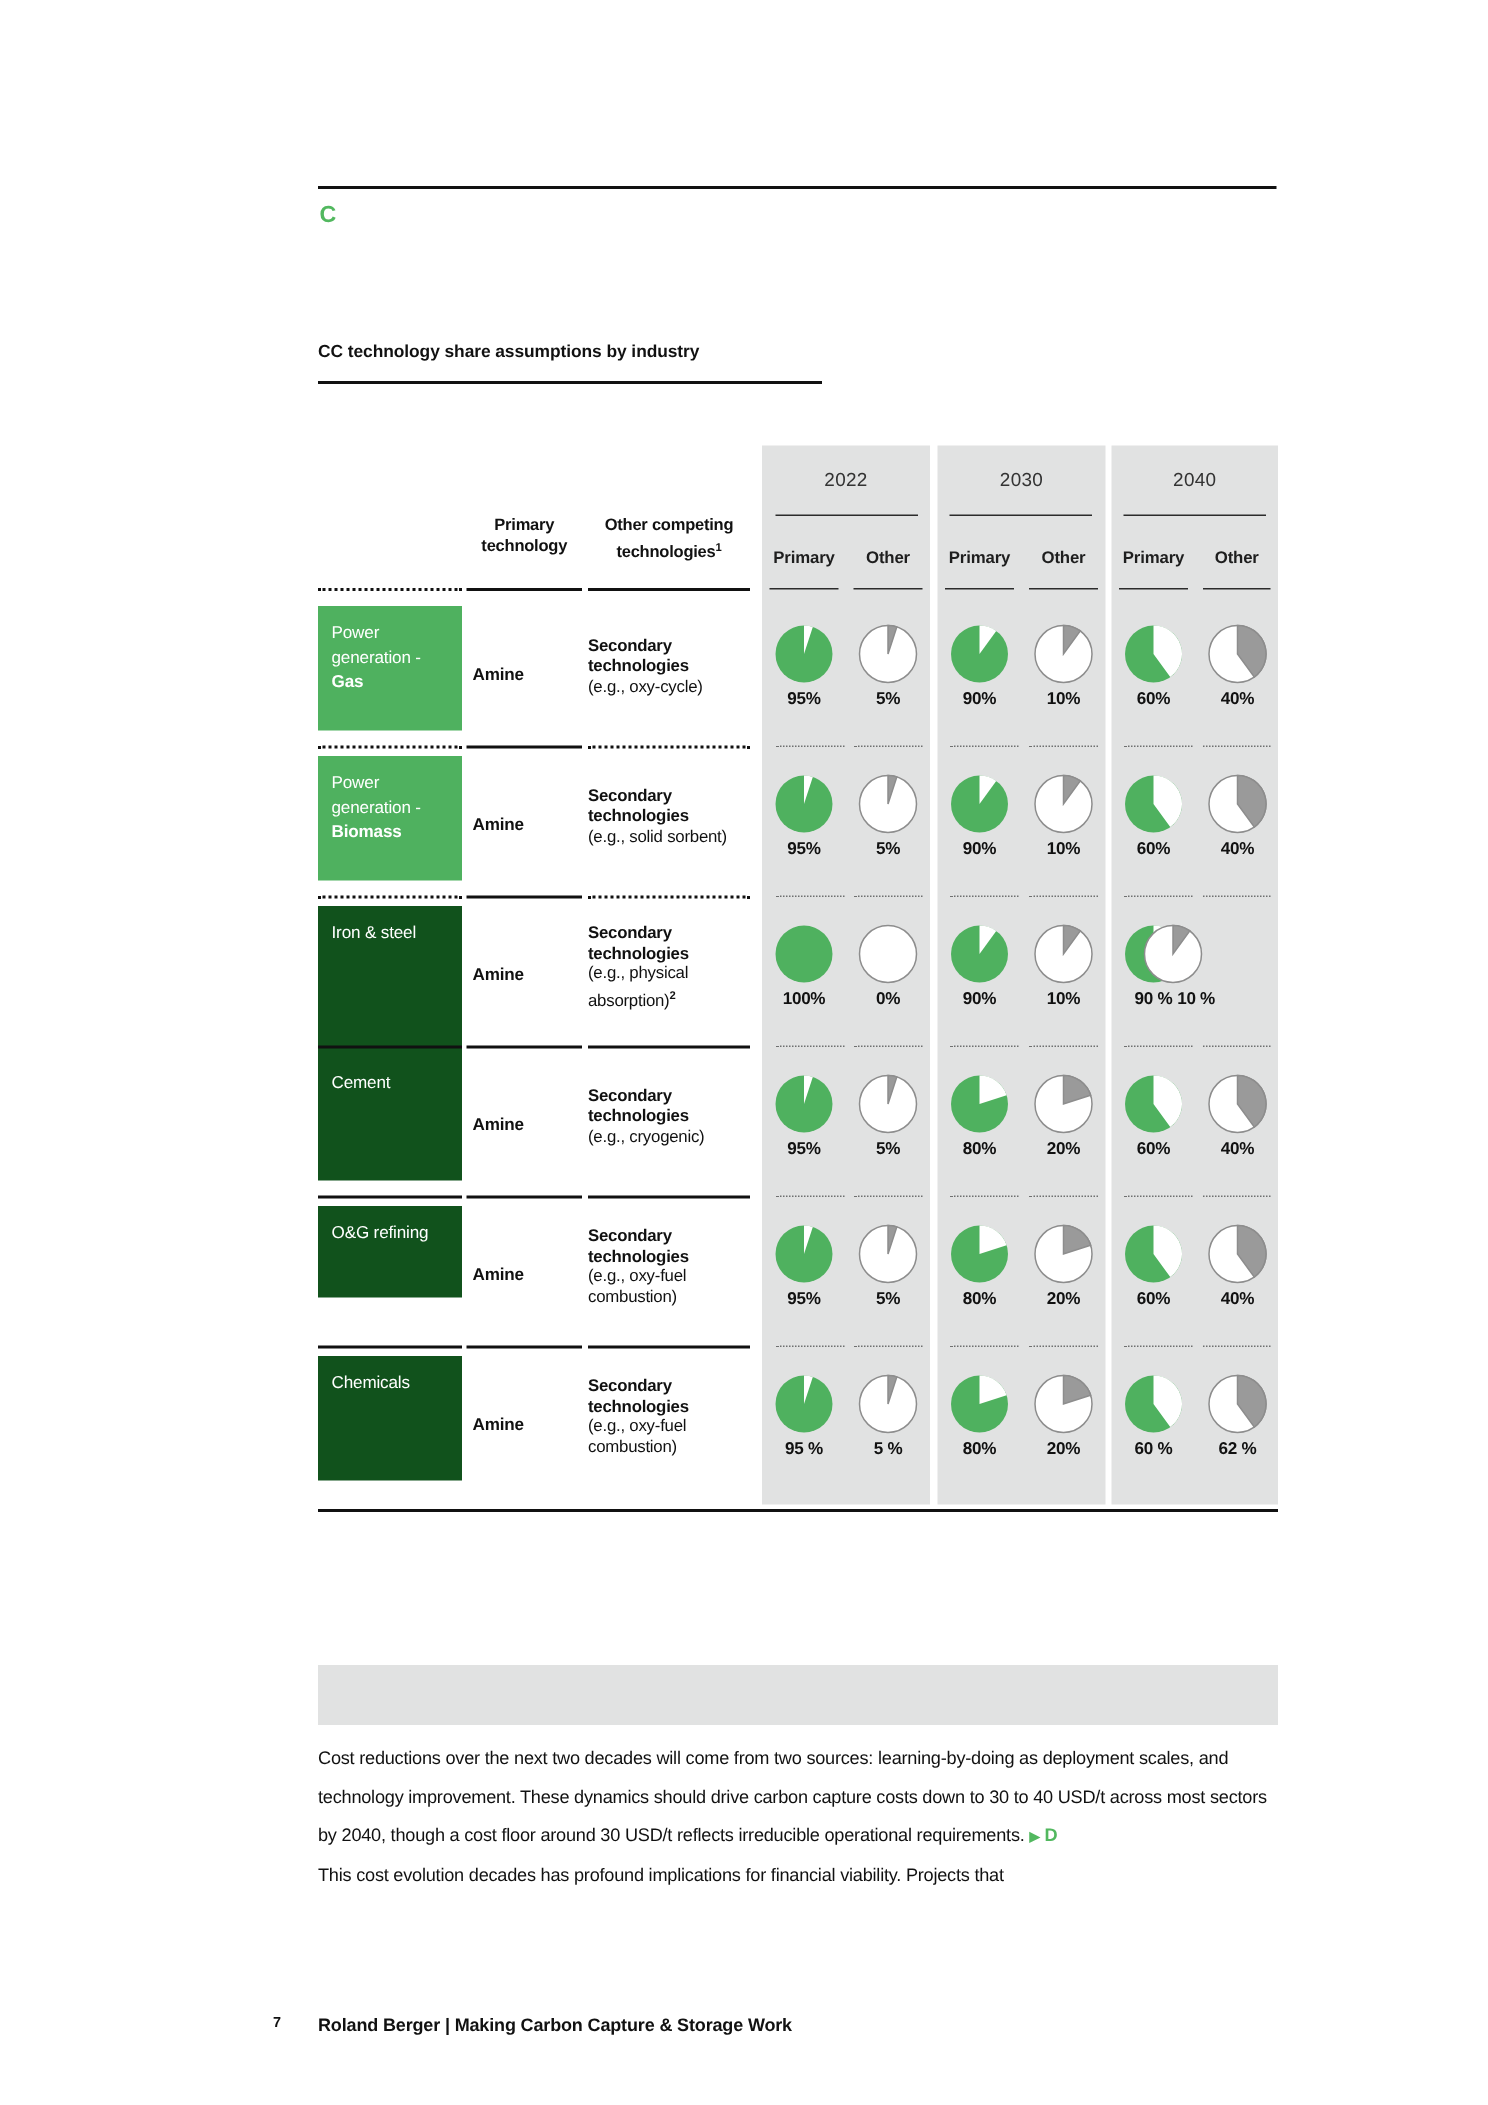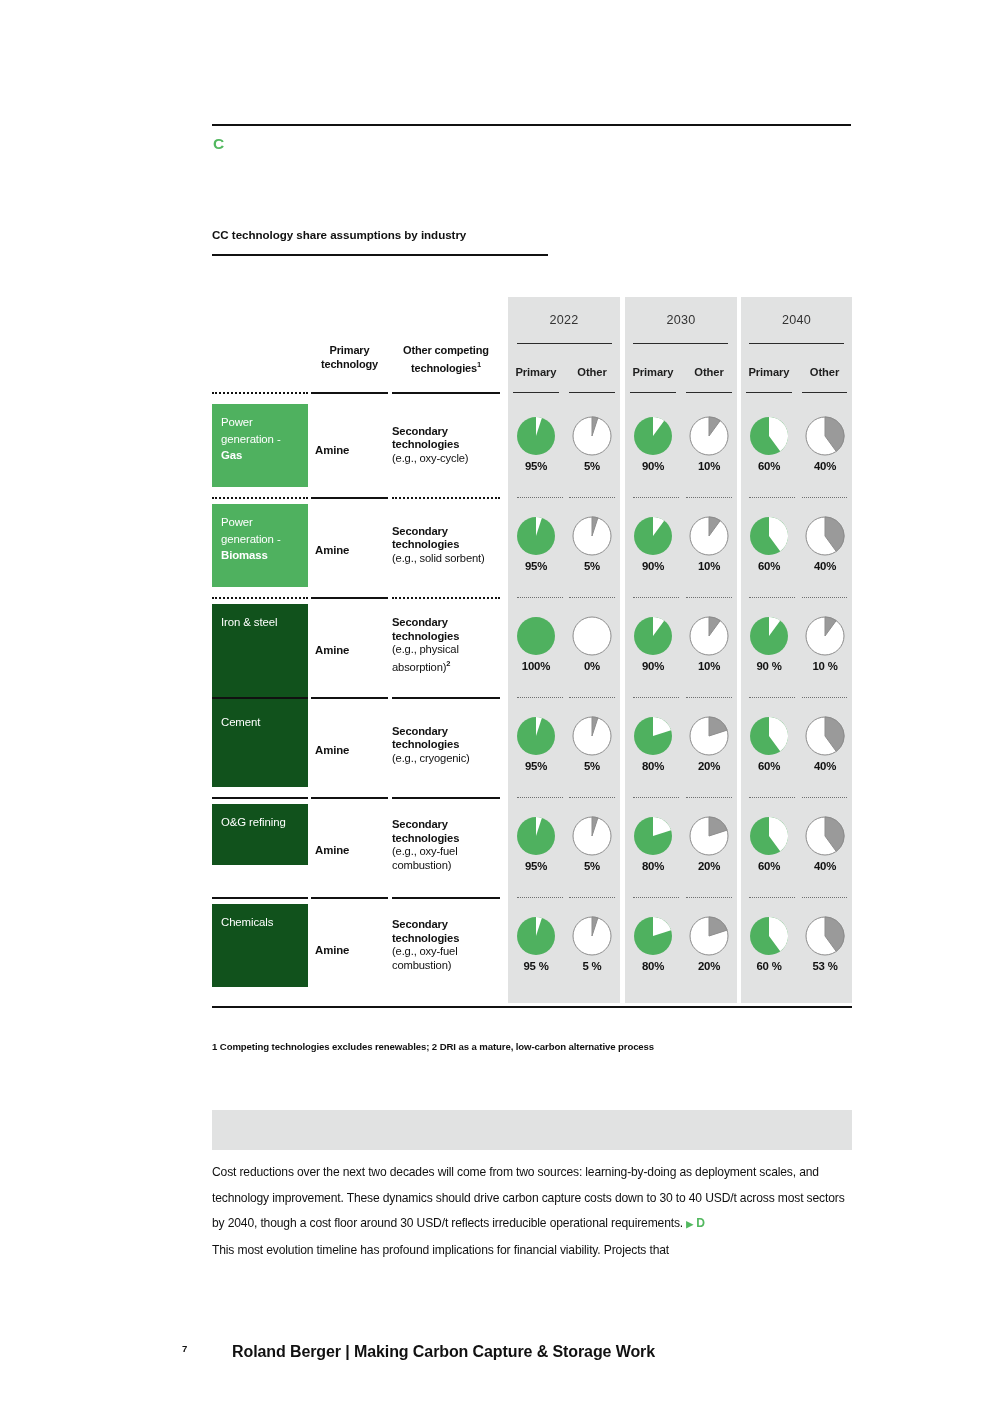--- a/index.html
+++ b/index.html
@@ -153,21 +153,21 @@
   .ref-marker { color: #52b85f; font-weight: bold; white-space: nowrap; }
   .ref-marker .tri { font-size: 9px; }
 
   
   .footer-pageno {
     position: absolute; left: 182px; top: 1343px;
     font-size: 9.6px; font-weight: bold; color: #111111;
   }
   .footer-text {
     position: absolute; left: 212px; top: 1343px;
-    font-size: 16px; font-weight: bold; color: #111111; letter-spacing: -0.1px; margin-left: 20px;
+    font-size: 12px; font-weight: bold; color: #111111; letter-spacing: -0.1px;
   }
 </style>
 </head>
 <body>
 
 <div class="page">
 
   <div class="exhibit-rule"></div>
   <div class="exhibit-letter">C</div>
 
@@ -345,21 +345,21 @@
         </svg>
         <div class="pie-val">10%</div>
       </div>
       <div class="pie-wrap" style="left: 741px; top: 616px;">
         <svg viewBox="0 0 40 40" class="pie">
           <circle cx="20" cy="20" r="19" fill="#4fb15f"></circle>
           <path d="M 20 20 L 20 1 A 19 19 0 0 1 31.16791979355699 4.6286771068759975 Z" fill="#ffffff"></path>
         </svg>
         <div class="pie-val">90 %</div>
       </div>
-      <div class="pie-wrap" style="left: 797px; top: 616px;">
+      <div class="pie-wrap" style="left: 754px; top: 616px; text-align: right;">
         <svg viewBox="0 0 40 40" class="pie">
           <circle cx="20" cy="20" r="19" fill="#ffffff" stroke="#8d8d8d" stroke-width="1"></circle>
           <path d="M 20 20 L 20 1 A 19 19 0 0 1 31.16791979355699 4.6286771068759975 Z" fill="#9a9a9a" stroke="#8d8d8d" stroke-width="1"></path>
         </svg>
         <div class="pie-val">10 %</div>
       </div>
       <div class="rdiv lbl solidlbl" style="top: 697px;"></div>
       <div class="rdiv ptech" style="top: 697px;"></div>
       <div class="rdiv ocomp solidocomp" style="top: 697px;"></div>
       <div class="rdiv cell" style="top: 697px; left: 517px; width: 46px;"></div>
@@ -512,34 +512,33 @@
           <circle cx="20" cy="20" r="19" fill="#4fb15f"></circle>
           <path d="M 20 20 L 20 1 A 19 19 0 0 1 31.16791979355699 35.371322893124 Z" fill="#ffffff"></path>
         </svg>
         <div class="pie-val">60 %</div>
       </div>
       <div class="pie-wrap" style="left: 797px; top: 916px;">
         <svg viewBox="0 0 40 40" class="pie">
           <circle cx="20" cy="20" r="19" fill="#ffffff" stroke="#8d8d8d" stroke-width="1"></circle>
           <path d="M 20 20 L 20 1 A 19 19 0 0 1 31.16791979355699 35.371322893124 Z" fill="#9a9a9a" stroke="#8d8d8d" stroke-width="1"></path>
         </svg>
-        <div class="pie-val">53 %</div>
+        <div class="pie-val">62 %</div>
       </div>
     </div>
 
   <div class="table-bottom"></div>
 
   <div class="footnote">
-    <div>1 Competing technologies excludes renewables; 2  DRI as a mature, low-carbon alternative process</div>
   </div>
 
   <div class="source-box"></div>
 
   <div class="body-copy">
     <p><span>Cost reductions over the next two decades will come from two sources: learning-by-doing as deployment scales, and technology improvement. These dynamics should drive carbon capture costs down to 30 to 40 USD/t across most sectors by 2040, though a cost floor around 30 USD/t reflects irreducible operational requirements.</span>
       <span class="ref-marker"><span class="tri">▶</span>&nbsp;<span>D</span></span></p>
-    <p>This most evolution timeline has profound implications for financial viability. Projects that</p>
+    <p>This cost evolution decades has profound implications for financial viability. Projects that</p>
   </div>
 
   <div class="footer-pageno">7</div>
   <div class="footer-text">Roland Berger | Making Carbon Capture &amp; Storage Work</div>
 
 </div>
 
 </body></html>

